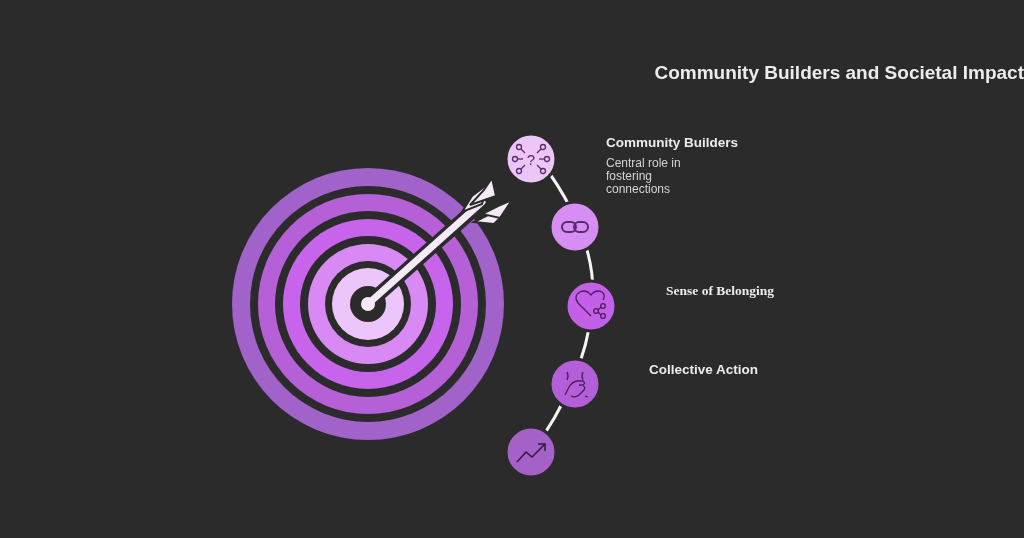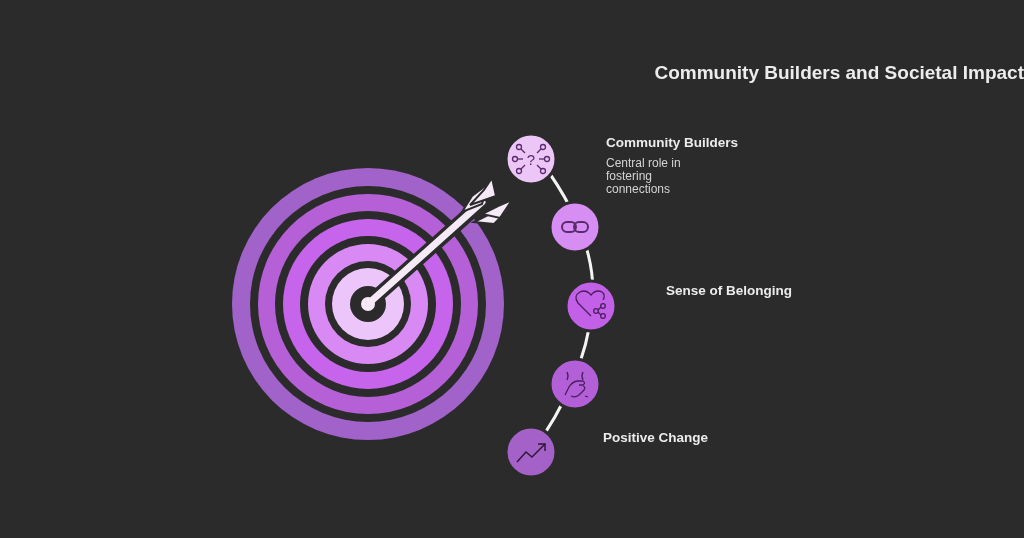--- a/index.html
+++ b/index.html
@@ -94,20 +94,20 @@
     </g>
   </g>
 </svg>
 
 <div class="step" style="left:578px;top:135px;">
   <div class="step-title">Community Builders</div>
   <div class="step-desc" style="width:110px">Central role in fostering connections</div>
 </div>
 <div class="step" style="left:621px;top:203px;">
 </div>
-<div class="step" style="left:638px;top:283px;">
+<div class="step" style="left:638px;top:283px;font-family:Liberation Serif, serif;">
   <div class="step-title">Sense of Belonging</div>
 </div>
 <div class="step" style="left:621px;top:362px;">
+  <div class="step-title">Collective Action</div>
 </div>
 <div class="step" style="left:575px;top:430px;">
-  <div class="step-title">Positive Change</div>
 </div>
 
 </body></html>

